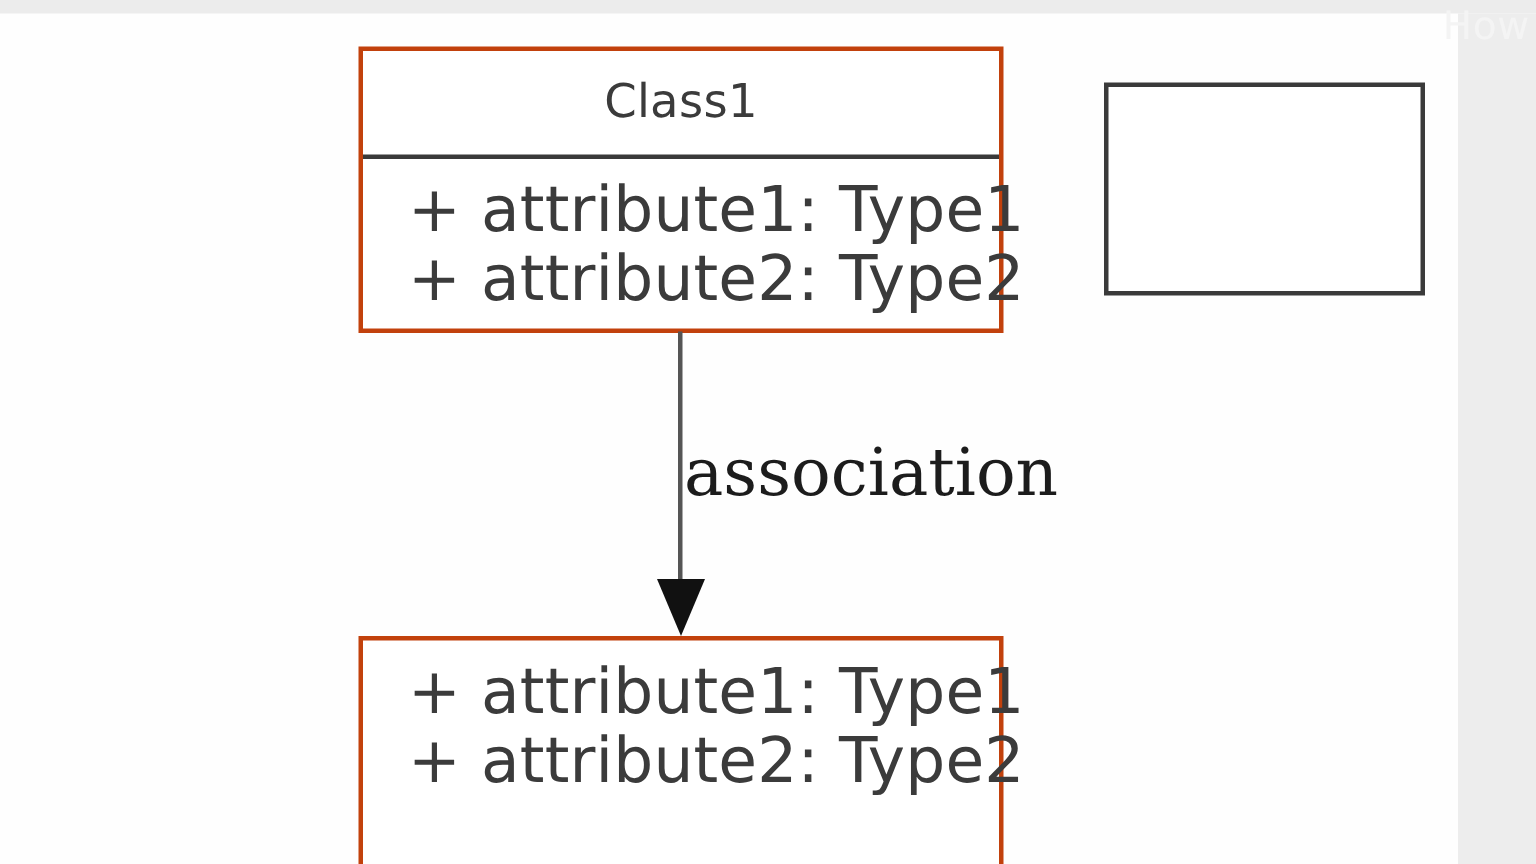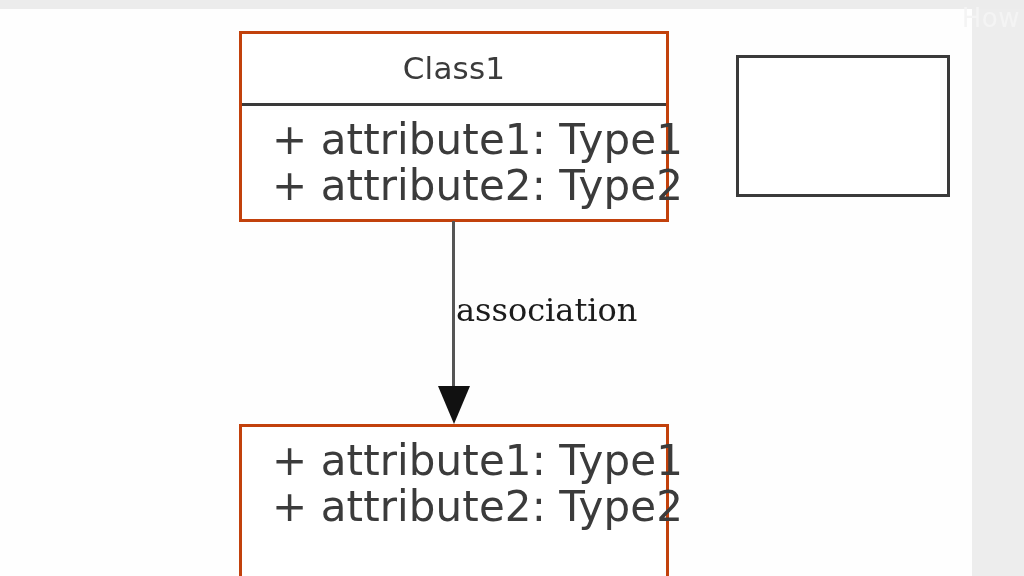--- a/index.html
+++ b/index.html
@@ -117,21 +117,21 @@
     height: 0;
     border-left: 16px solid transparent;
     border-right: 16px solid transparent;
     border-top: 38px solid #111111;
   }
   .assoc-label {
     position: absolute;
     left: 456px;
     top: 294px;
     font-family: "DejaVu Serif", "Liberation Serif", serif;
-    font-size: 32px;
+    font-size: 44px;
     color: #1c1c1c;
     line-height: 1;
     white-space: nowrap;
   }
 </style>
 </head>
 <body>
 
 <div id="canvas">
 

